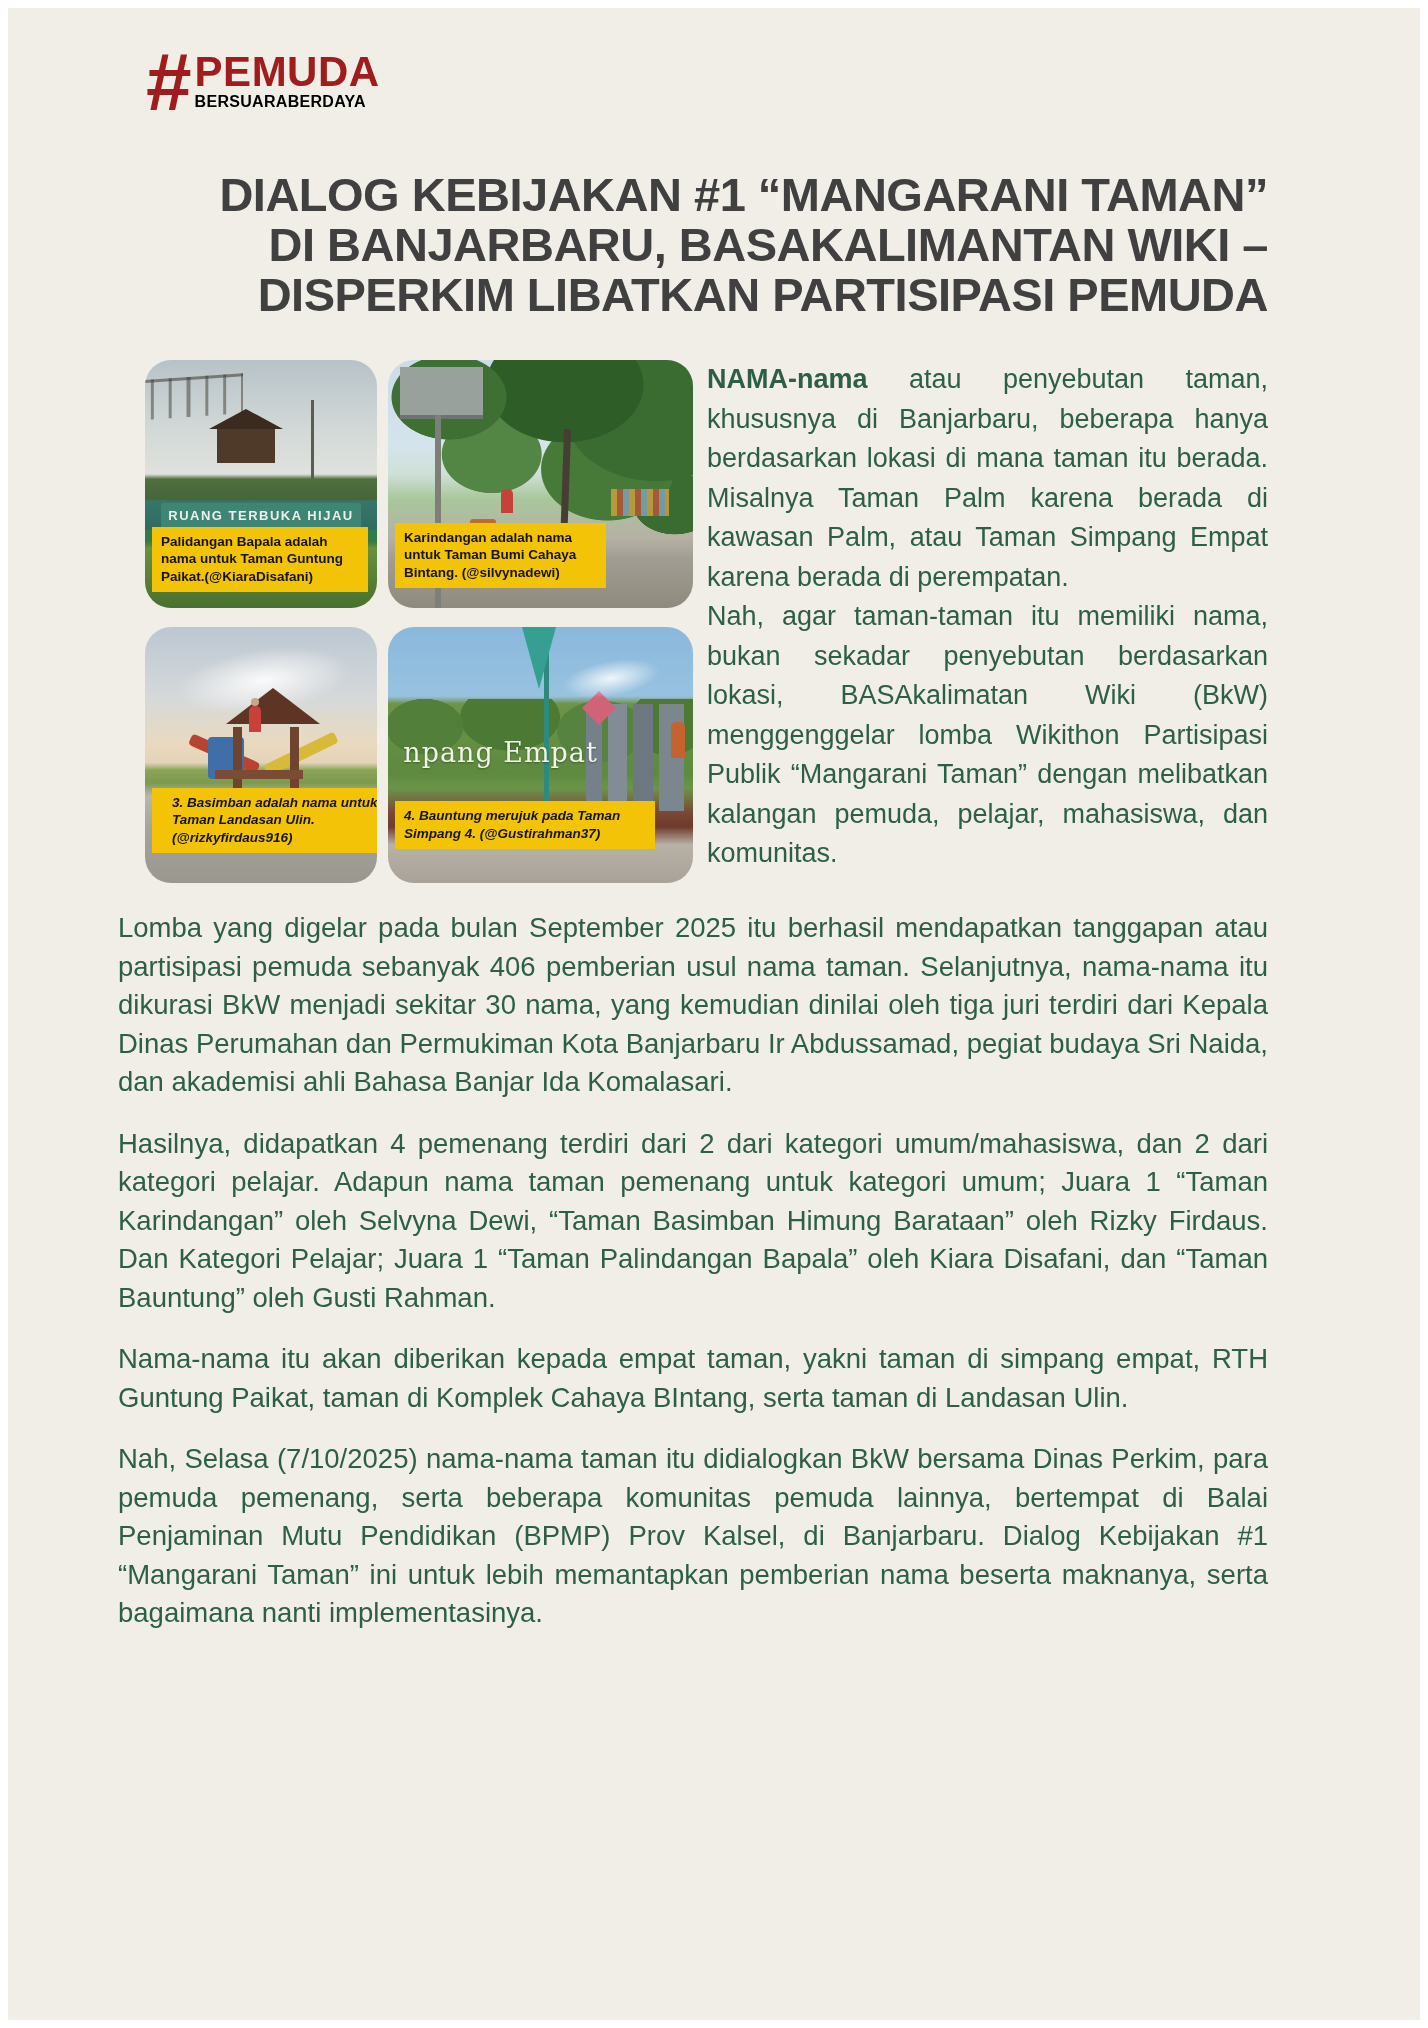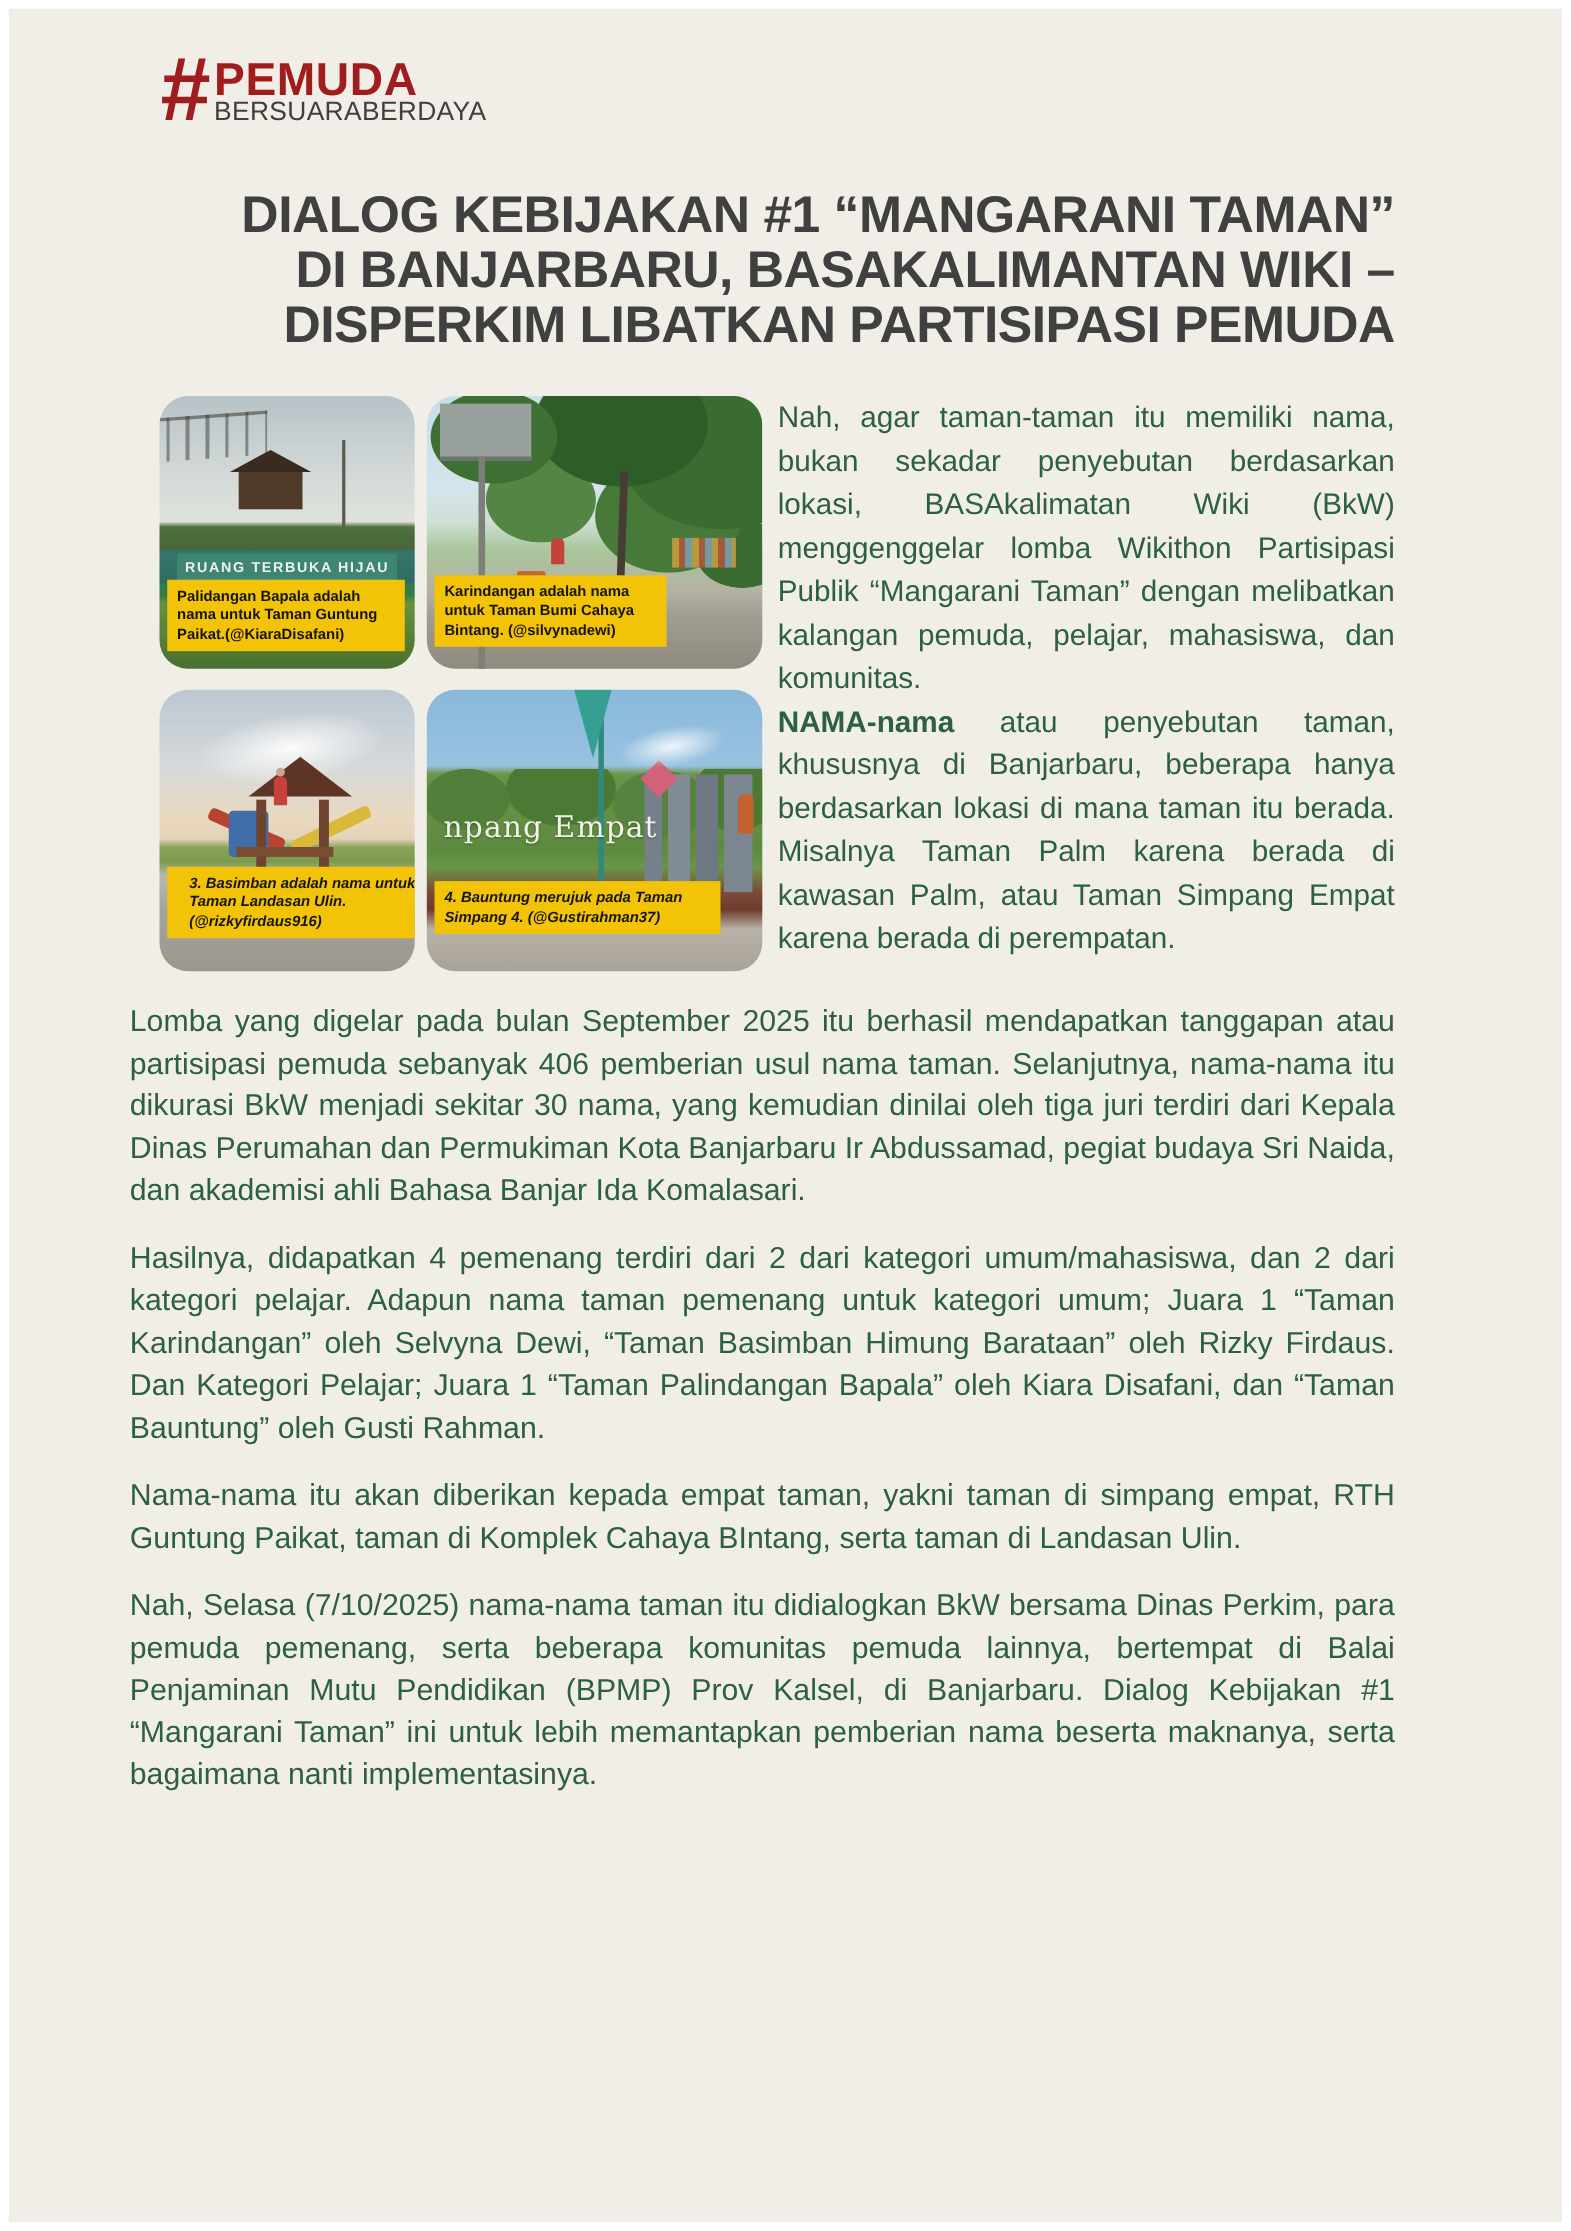--- a/index.html
+++ b/index.html
@@ -14,21 +14,21 @@
   }
   .content{margin-left:110px;width:1150px;}
 
   
   .logo{display:flex;align-items:center;gap:7px;margin-left:28px;height:72px;}
   .logo-hash{
     color:#a01d1d;font-size:82px;font-weight:700;line-height:64px;
     letter-spacing:-4px;transform:translateY(-2px);
   }
   .logo-name{color:#a01d1d;font-size:42px;font-weight:700;line-height:36px;letter-spacing:0.5px;}
-  .logo-tagline{color:#404040;font-size:24px;font-weight:400;line-height:24px;letter-spacing:0.3px;}
+  .logo-tagline{color:#000000;font-size:16px;font-weight:700;line-height:24px;letter-spacing:0.3px;}
 
   
   .headline{
     margin:50px 0 0;text-align:right;color:#404040;
     font-size:47px;line-height:50px;font-weight:700;letter-spacing:-0.5px;
   }
   .headline span{display:block;}
 
   
   .top{display:flex;margin-top:40px;}
@@ -197,22 +197,22 @@
           <div class="p4-pole"></div>
           <div class="p4-flag"></div>
           <div class="p4-person"></div>
           <div class="p4-sign-text">npang Empat</div>
           <figcaption class="caption">4. Bauntung merujuk pada Taman Simpang 4. (@Gustirahman37)</figcaption>
         </figure>
 
       </div>
 
       <div class="intro">
+        <p><span class="lead">NAMA-nama</span><span> atau penyebutan taman, khususnya di Banjarbaru, beberapa hanya berdasarkan lokasi di mana taman itu berada. Misalnya Taman Palm karena berada di kawasan Palm, atau Taman Simpang Empat karena berada di perempatan.</span></p>
         <p>Nah, agar taman-taman itu memiliki nama, bukan sekadar penyebutan berdasarkan lokasi, BASAkalimatan Wiki (BkW) menggenggelar lomba Wikithon Partisipasi Publik “Mangarani Taman” dengan melibatkan kalangan pemuda, pelajar, mahasiswa, dan komunitas.</p>
-        <p><span class="lead">NAMA-nama</span><span> atau penyebutan taman, khususnya di Banjarbaru, beberapa hanya berdasarkan lokasi di mana taman itu berada. Misalnya Taman Palm karena berada di kawasan Palm, atau Taman Simpang Empat karena berada di perempatan.</span></p>
       </div>
 
     </section>
 
     <section class="paragraphs">
       <p>Lomba yang digelar pada bulan September 2025 itu berhasil mendapatkan tanggapan atau partisipasi pemuda sebanyak 406 pemberian usul nama taman. Selanjutnya, nama-nama itu dikurasi BkW menjadi sekitar 30 nama, yang kemudian dinilai oleh tiga juri terdiri dari Kepala Dinas Perumahan dan Permukiman Kota Banjarbaru Ir Abdussamad, pegiat budaya Sri Naida, dan akademisi ahli Bahasa Banjar Ida Komalasari.</p>
       <p>Hasilnya, didapatkan 4 pemenang terdiri dari 2 dari kategori umum/mahasiswa, dan 2 dari kategori pelajar. Adapun nama taman pemenang untuk kategori umum; Juara 1 “Taman Karindangan” oleh Selvyna Dewi, “Taman Basimban Himung Barataan” oleh Rizky Firdaus. Dan Kategori Pelajar; Juara 1 “Taman Palindangan Bapala” oleh Kiara Disafani, dan “Taman Bauntung” oleh Gusti Rahman.</p>
       <p>Nama-nama itu akan diberikan kepada empat taman, yakni taman di simpang empat, RTH Guntung Paikat, taman di Komplek Cahaya BIntang, serta taman di Landasan Ulin.</p>
       <p>Nah, Selasa (7/10/2025) nama-nama taman itu didialogkan BkW bersama Dinas Perkim, para pemuda pemenang, serta beberapa komunitas pemuda lainnya, bertempat di Balai Penjaminan Mutu Pendidikan (BPMP) Prov Kalsel, di Banjarbaru. Dialog Kebijakan #1 “Mangarani Taman” ini untuk lebih memantapkan pemberian nama beserta maknanya, serta bagaimana nanti implementasinya.</p>
     </section>

